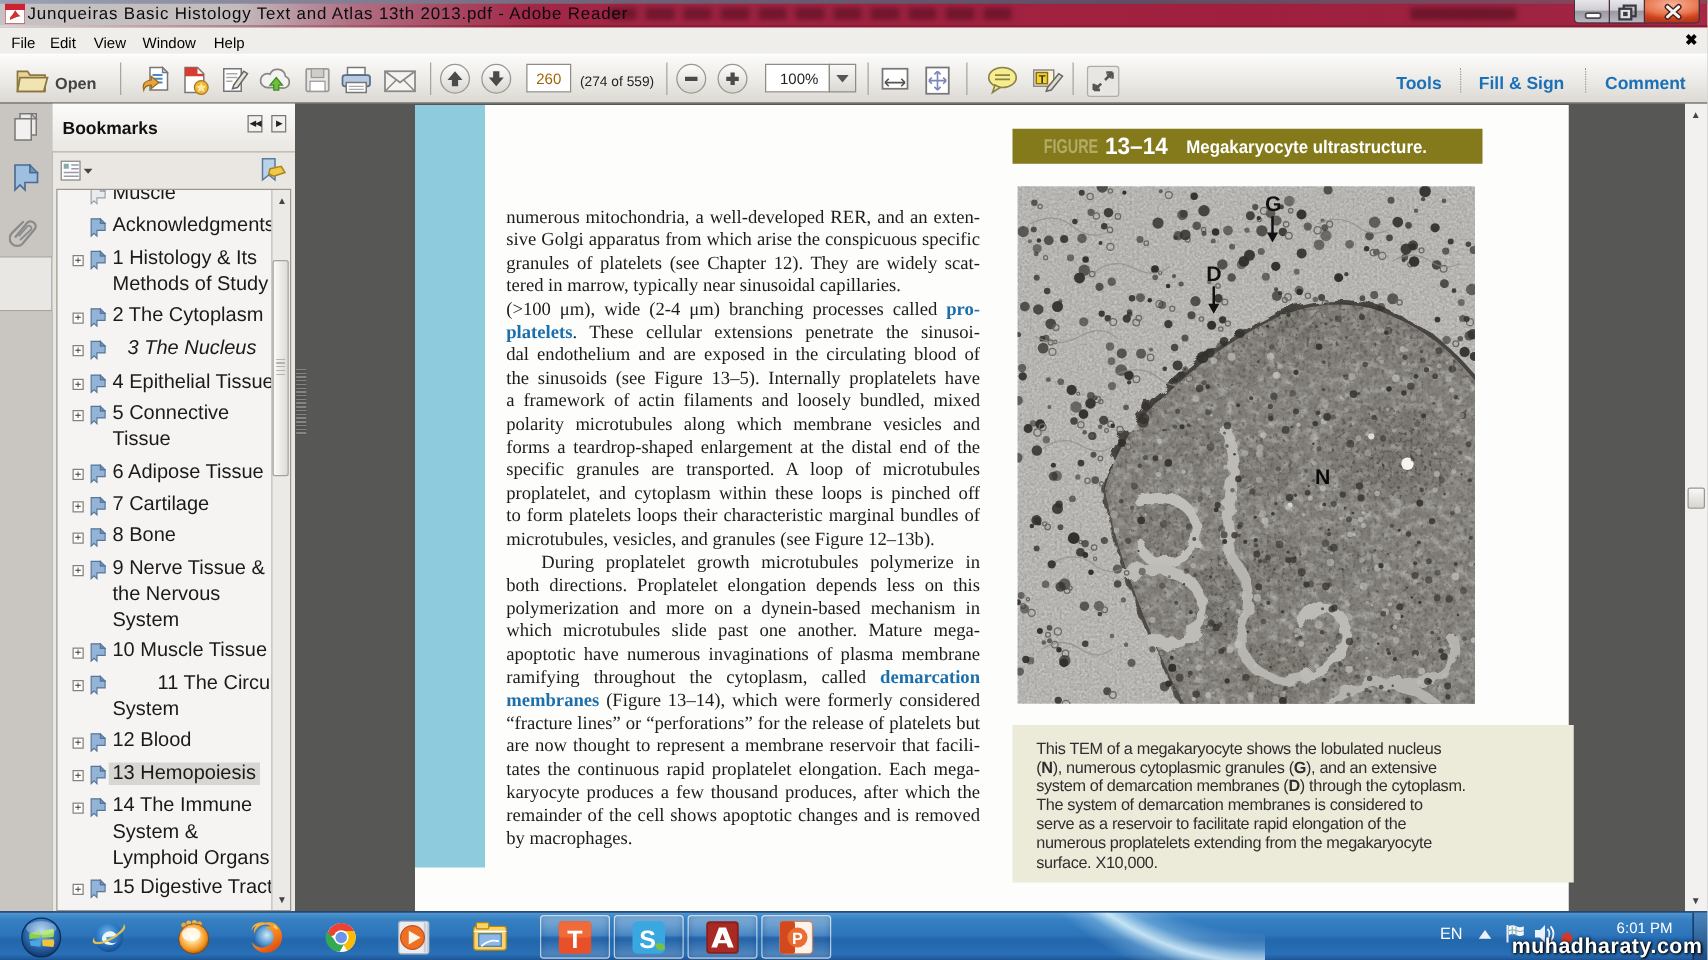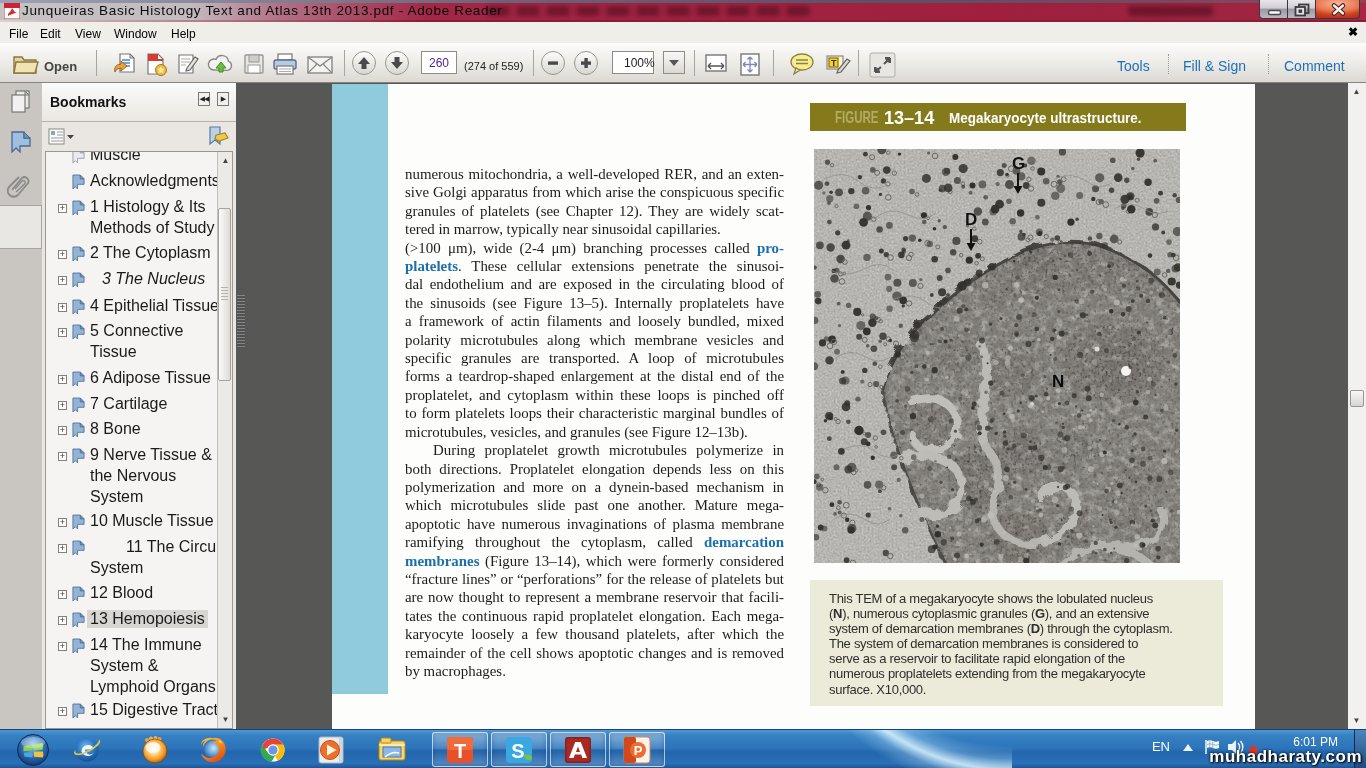--- a/index.html
+++ b/index.html
@@ -20,25 +20,25 @@
 
 #menubar{position:absolute;left:0;top:22px;width:1366px;height:22px;background:#f0eeea;border-bottom:1px solid #fff;font-size:12px;color:#000}
 #menubar span{position:absolute;top:5px}
 #menux{position:absolute;right:8px;top:3px;color:#000;font-size:12px;font-weight:bold}
 
 #toolbar{position:absolute;left:0;top:44px;width:1366px;height:39px;background:linear-gradient(#fbfbfa 0%,#eceae6 55%,#dcd9d3 100%);border-bottom:1px solid #868480}
 .tsep{position:absolute;top:6px;width:1px;height:26px;background:#a8a5a0}
 .ticon{position:absolute;top:8px}
 #openlbl{position:absolute;left:44px;top:15px;font-size:13px;font-weight:bold;color:#444}
 .navcircle{position:absolute;top:7px;width:24px;height:24px;border-radius:50%;border:1px solid #9a9791;background:linear-gradient(#fcfcfb,#dad7d1);display:flex;align-items:center;justify-content:center}
-#pagebox{position:absolute;left:421px;top:7px;width:36px;height:23px;background:#fff;border:1px solid #8f8c86;font-size:12px;color:#4c1d95;text-align:center;line-height:22px}
+#pagebox{position:absolute;left:421px;top:7px;width:36px;height:23px;background:#fff;border:1px solid #8f8c86;font-size:12px;color:#a16207;text-align:center;line-height:22px}
 #pagecount{position:absolute;left:464px;top:16px;font-size:11px;color:#222}
-#zoombox{position:absolute;left:612px;top:7px;width:42px;height:23px;background:#fff;border:1px solid #8f8c86;font-size:12px;color:#222;text-align:left;padding-left:11px;line-height:22px}
+#zoombox{position:absolute;left:612px;top:7px;width:52px;height:23px;background:#fff;border:1px solid #8f8c86;font-size:12px;color:#222;text-align:left;padding-left:11px;line-height:22px}
 #zoomdrop{position:absolute;left:663px;top:7px;width:22px;height:23px;border:1px solid #8f8c86;background:linear-gradient(#f8f8f7,#dcd9d3);display:flex;align-items:center;justify-content:center}
-.rtool{position:absolute;top:14px;font-size:14px;font-weight:normal;color:#1c70b8}
+.rtool{position:absolute;top:14px;font-size:14px;font-weight:bold;color:#1c70b8}
 .rsep{position:absolute;top:10px;width:1px;height:20px;border-left:1px dotted #999}
 
 #leftstrip{position:absolute;left:0;top:83px;width:42px;height:646px;background:#c9c6c2}
 #bmtile{position:absolute;left:0;top:122px;width:42px;height:44px;background:#e9e7e4;border:1px solid #a8a5a0;border-left:none}
 #panel{position:absolute;left:42px;top:83px;width:194px;height:646px;background:#eae7e2}
 #panelhead{position:absolute;left:0;top:0;width:194px;height:39px;border-bottom:1px solid #b5b2ad;background:linear-gradient(#fbfbfa,#eae7e2)}
 #panelhead b{position:absolute;left:8px;top:11px;font-size:14px;color:#111}
 .phbtn{position:absolute;top:9px;width:12px;height:14px;border:1px solid #777;background:#f2f0ed;display:flex;align-items:center;justify-content:center;font-size:7px;color:#222;letter-spacing:-1px}
 #subbar{position:absolute;left:0;top:39px;width:194px;height:29px}
 #list{position:absolute;left:3px;top:68px;width:188px;height:578px;background:#f5f4f2;border:1px solid #9a978f;overflow:hidden}
@@ -59,21 +59,21 @@
 #bodytext{position:absolute;left:73px;top:82px;width:379px;font-family:"Liberation Serif",serif;font-size:14.9px;color:#1c1c1c}
 .bl{height:18.42px;text-align:justify;text-align-last:justify;white-space:nowrap}
 .bl.last{text-align-last:left}
 .bl.ind{text-indent:28px}
 .blu{color:#1c6fad;font-weight:bold}
 #figbar{position:absolute;left:478px;top:19px;width:376px;height:28px;background:#847a1c;color:#fff}
 #figbar .f1{position:absolute;left:25px;top:6px;font-size:16px;font-weight:bold;color:#b3ab66;transform:scaleX(0.72);transform-origin:0 0;white-space:nowrap}
 #figbar .f2{position:absolute;left:74px;top:4px;font-size:19px;font-weight:bold;color:#fff;white-space:nowrap;transform:scaleX(0.95);transform-origin:0 0}
 #figbar .f3{position:absolute;left:139px;top:7px;font-size:14.5px;font-weight:bold;color:#fff;white-space:nowrap;transform:scaleX(0.93);transform-origin:0 0}
 #tem{position:absolute;left:482px;top:65px;width:366px;height:414px}
-#capbox{position:absolute;left:478px;top:496px;width:413px;height:126px;background:#ecead9}
+#capbox{position:absolute;left:478px;top:496px;width:449px;height:126px;background:#ecead9}
 #captext{position:absolute;left:19px;top:11px;width:360px;font-size:13px;letter-spacing:-0.28px;line-height:15.1px;color:#2e2e2e;white-space:nowrap}
 
 #dscroll{position:absolute;left:1348px;top:83px;width:18px;height:646px;background:#f2f1ef}
 #dthumb{position:absolute;left:2px;top:307px;width:14px;height:17px;background:linear-gradient(#f8f8f7,#d8d5d0);border:1px solid #9a978f;border-radius:2px}
 
 #taskbar{position:absolute;left:0;top:729px;width:1366px;height:39px;border-top:1px solid #16437c;background:linear-gradient(#4f97d4 0%,#3680c2 15%,#2d74ba 48%,#2266ac 58%,#2a70b6 88%,#1d5596 100%);overflow:hidden}
 #taskbar:before{content:"";position:absolute;left:700px;top:0;width:312px;height:39px;background:radial-gradient(circle 228px at 312px -182px,transparent 198px,rgba(190,230,252,0.3) 211px,rgba(222,246,255,0.85) 222px,rgba(190,230,252,0.3) 232px,transparent 246px)}
 .tbtile{position:absolute;top:2px;width:56px;height:35px;border:1px solid rgba(255,255,255,0.6);border-radius:3px;background:linear-gradient(rgba(255,255,255,0.38),rgba(255,255,255,0.14) 46%,rgba(40,80,140,0.18) 52%,rgba(255,255,255,0.22));box-shadow:inset 0 0 5px rgba(20,50,100,0.35)}
 .tico{position:absolute;top:5px;width:30px;height:30px}
 #tray{position:absolute;right:0;top:0;height:39px;color:#fff}
@@ -407,36 +407,36 @@
           <div class="bl">numerous mitochondria, a well-developed RER, and an exten-</div>
           <div class="bl">sive Golgi apparatus from which arise the conspicuous specific</div>
           <div class="bl">granules of platelets (see Chapter 12). They are widely scat-</div>
           <div class="bl last">tered in marrow, typically near sinusoidal capillaries.</div>
           <div class="bl">(&gt;100 μm), wide (2-4 μm) branching processes called <span class="blu">pro-</span></div>
           <div class="bl"><span class="blu">platelets</span>. These cellular extensions penetrate the sinusoi-</div>
           <div class="bl">dal endothelium and are exposed in the circulating blood of</div>
           <div class="bl">the sinusoids (see Figure 13–5). Internally proplatelets have</div>
           <div class="bl">a framework of actin filaments and loosely bundled, mixed</div>
           <div class="bl">polarity microtubules along which membrane vesicles and</div>
+          <div class="bl">forms a teardrop-shaped enlargement at the distal end of the</div>
           <div class="bl">specific granules are transported. A loop of microtubules</div>
-          <div class="bl">forms a teardrop-shaped enlargement at the distal end of the</div>
           <div class="bl">proplatelet, and cytoplasm within these loops is pinched off</div>
           <div class="bl">to form platelets loops their characteristic marginal bundles of</div>
           <div class="bl last">microtubules, vesicles, and granules (see Figure 12–13b).</div>
           <div class="bl ind">During proplatelet growth microtubules polymerize in</div>
           <div class="bl">both directions. Proplatelet elongation depends less on this</div>
           <div class="bl">polymerization and more on a dynein-based mechanism in</div>
           <div class="bl">which microtubules slide past one another. Mature mega-</div>
           <div class="bl">apoptotic have numerous invaginations of plasma membrane</div>
           <div class="bl">ramifying throughout the cytoplasm, called <span class="blu">demarcation</span></div>
           <div class="bl"><span class="blu">membranes</span> (Figure 13–14), which were formerly considered</div>
           <div class="bl">“fracture lines” or “perforations” for the release of platelets but</div>
           <div class="bl">are now thought to represent a membrane reservoir that facili-</div>
           <div class="bl">tates the continuous rapid proplatelet elongation. Each mega-</div>
-          <div class="bl">karyocyte loosely a few thousand platelets, after which the</div>
+          <div class="bl">karyocyte produces a few thousand produces, after which the</div>
           <div class="bl">remainder of the cell shows apoptotic changes and is removed</div>
           <div class="bl last">by macrophages.</div>
         </div>
   <div id="figbar">
           <span class="f1">FIGURE</span>
           <span class="f2">13–14</span>
           <span class="f3">Megakaryocyte ultrastructure.</span>
         </div>
   <div id="tem">
 <svg width="366" height="414" viewBox="0 0 366 414">

